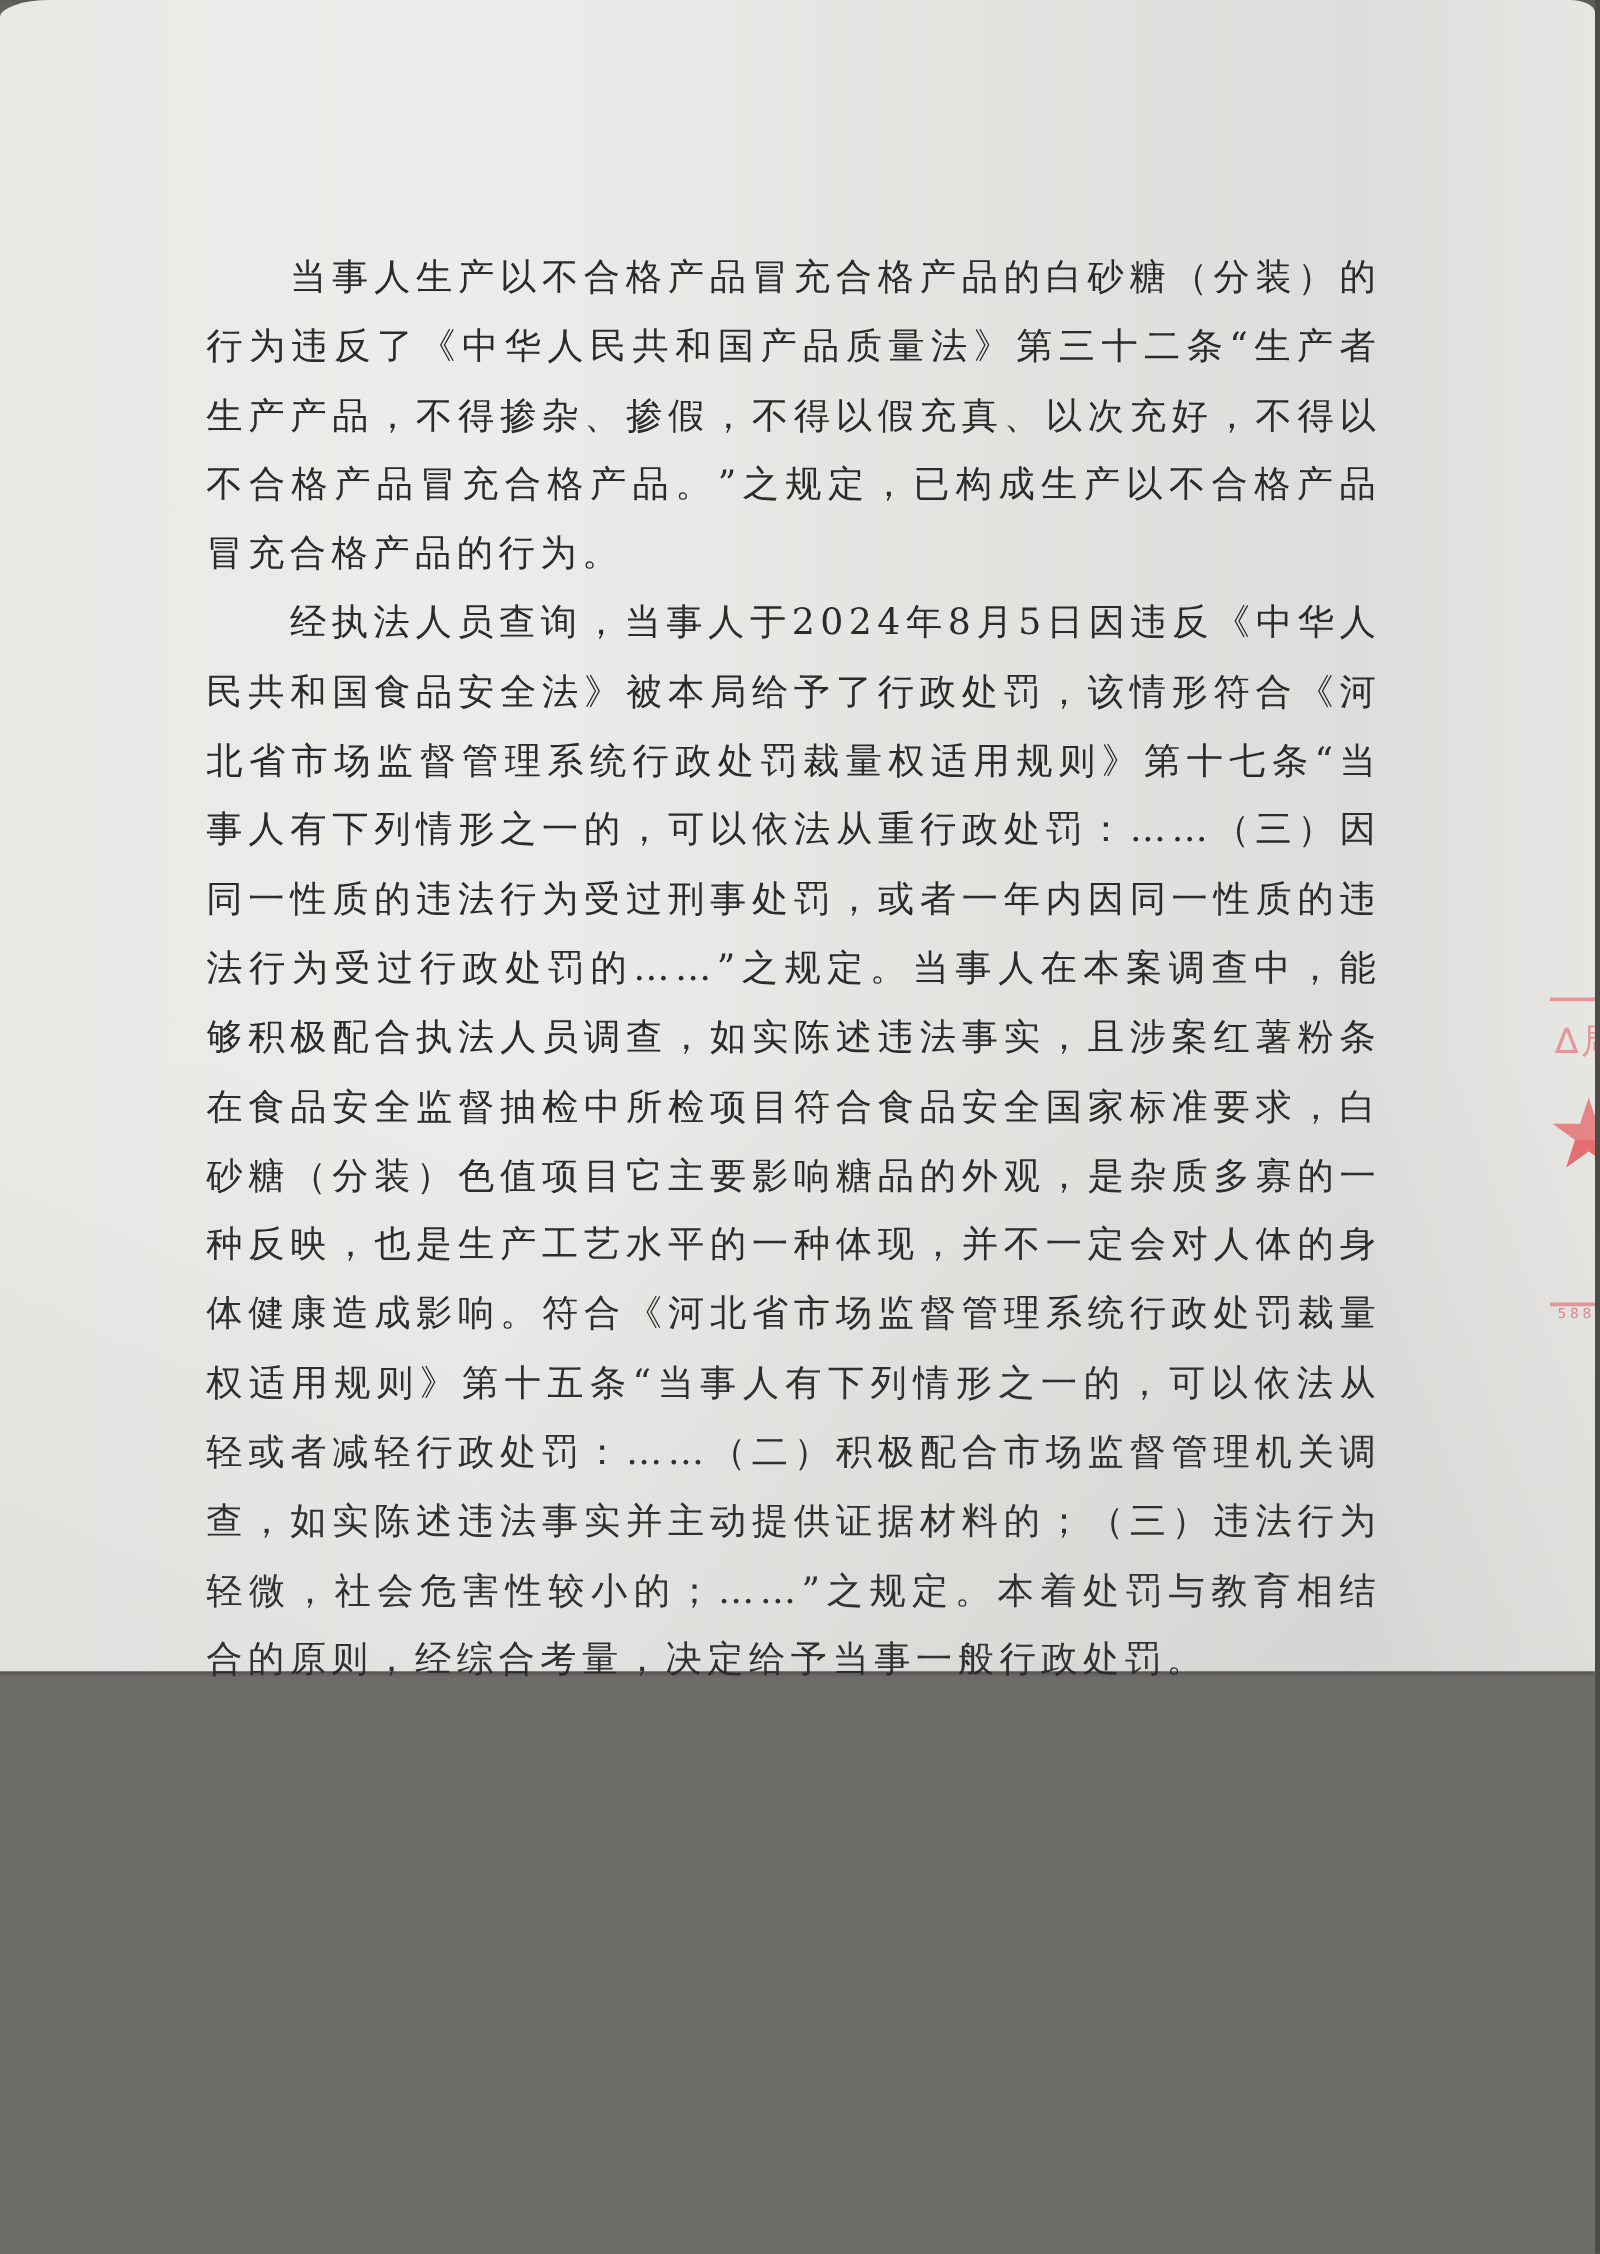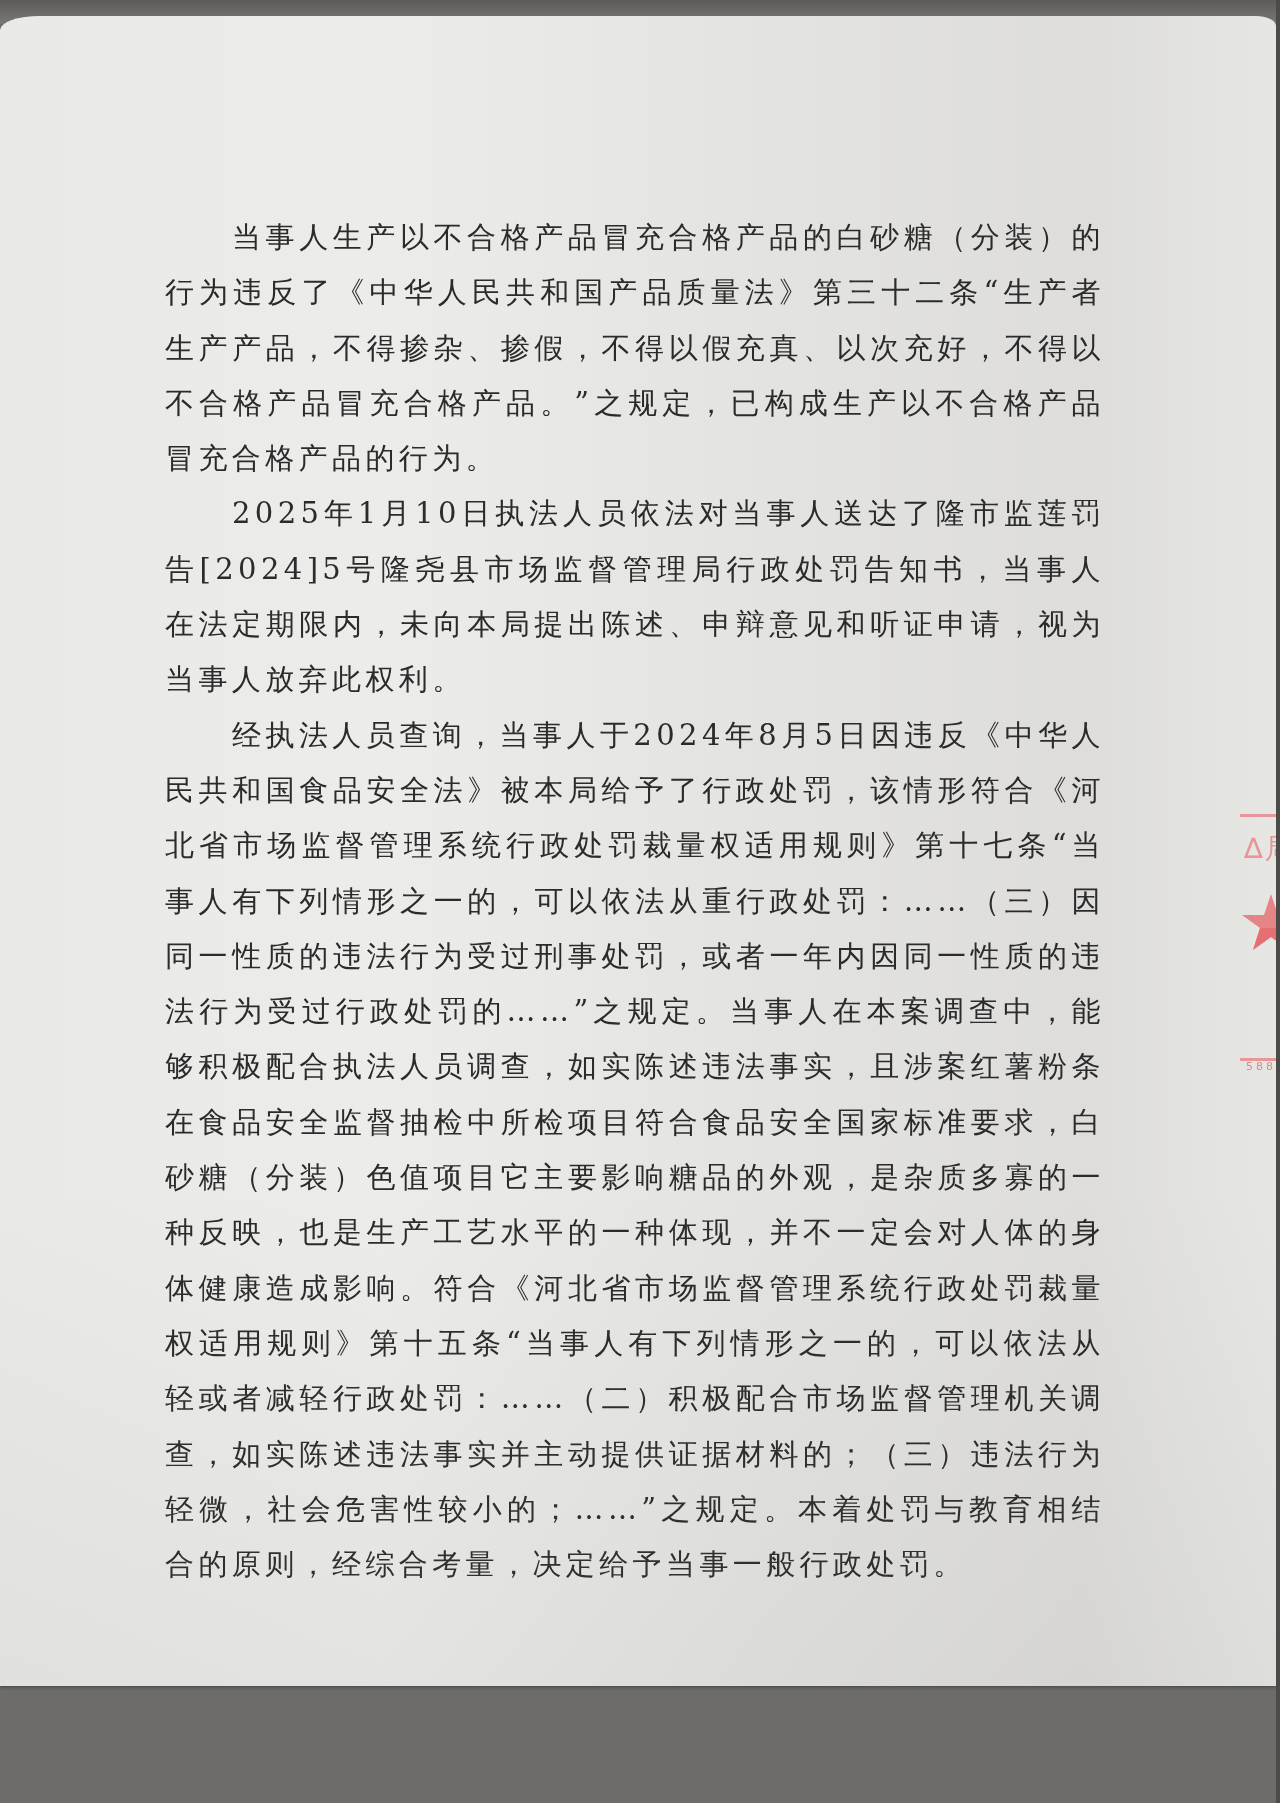--- a/index.html
+++ b/index.html
@@ -16,23 +16,23 @@
   }
   .backdrop-top {
     position: absolute;
     left: 0; top: 0;
     width: 1280px; height: 24px;
     background: linear-gradient(180deg, #5d5b57 0%, #7a7874 100%);
   }
   .paper {
     position: absolute;
     left: 0;
-    top: 16px;
+    top: 0;
     width: 1276px;
-    height: 1670px;
+    height: 1337px;
     background: linear-gradient(90deg, #e9e9e6 0%, #ececea 30%, #e3e3e0 60%, #dedddb 85%, #e6e6e3 100%);
     border-radius: 40px 20px 0 0 / 14px 10px 0 0;
     box-shadow: 0 2px 3px rgba(0,0,0,0.25);
   }
   .paper::after {
     content: "";
     position: absolute;
     left: 0; right: 0; bottom: 0;
     height: 500px;
     background: linear-gradient(180deg, rgba(0,0,0,0) 0%, rgba(120,120,115,0.08) 100%);
@@ -109,21 +109,20 @@
   }
 </style>
 </head>
 <body>
 
 <div class="backdrop-top"></div>
 
 <div class="paper">
   <div class="text-block">
     <p class="para">当事人生产以不合格产品冒充合格产品的白砂糖（分装）的行为违反了《中华人民共和国产品质量法》第三十二条“生产者生产产品，不得掺杂、掺假，不得以假充真、以次充好，不得以不合格产品冒充合格产品。”之规定，已构成生产以不合格产品冒充合格产品的行为。</p>
-    <p class="para">2025年1月10日执法人员依法对当事人送达了隆市监莲罚告[2024]5号隆尧县市场监督管理局行政处罚告知书，当事人在法定期限内，未向本局提出陈述、申辩意见和听证申请，视为当事人放弃此权利。</p>
     <p class="para">经执法人员查询，当事人于2024年8月5日因违反《中华人民共和国食品安全法》被本局给予了行政处罚，该情形符合《河北省市场监督管理系统行政处罚裁量权适用规则》第十七条“当事人有下列情形之一的，可以依法从重行政处罚：……（三）因同一性质的违法行为受过刑事处罚，或者一年内因同一性质的违法行为受过行政处罚的……”之规定。当事人在本案调查中，能够积极配合执法人员调查，如实陈述违法事实，且涉案红薯粉条在食品安全监督抽检中所检项目符合食品安全国家标准要求，白砂糖（分装）色值项目它主要影响糖品的外观，是杂质多寡的一种反映，也是生产工艺水平的一种体现，并不一定会对人体的身体健康造成影响。符合《河北省市场监督管理系统行政处罚裁量权适用规则》第十五条“当事人有下列情形之一的，可以依法从轻或者减轻行政处罚：……（二）积极配合市场监督管理机关调查，如实陈述违法事实并主动提供证据材料的；（三）违法行为轻微，社会危害性较小的；……”之规定。本着处罚与教育相结合的原则，经综合考量，决定给予当事一般行政处罚。</p>
   </div>
 
   <div class="stamp">
     <div class="stamp-bar top"></div>
     <div class="stamp-chars">∆局</div>
     <svg class="stamp-star" viewBox="0 0 62 62">
       <polygon points="31,2 38,23 60,23 42,36 49,58 31,45 13,58 20,36 2,23 24,23" fill="#e5676a" opacity="0.9"></polygon>
       <polygon points="20,36 42,36 49,58 31,45 13,58" fill="#e8484d" opacity="0.6"></polygon>
     </svg>

